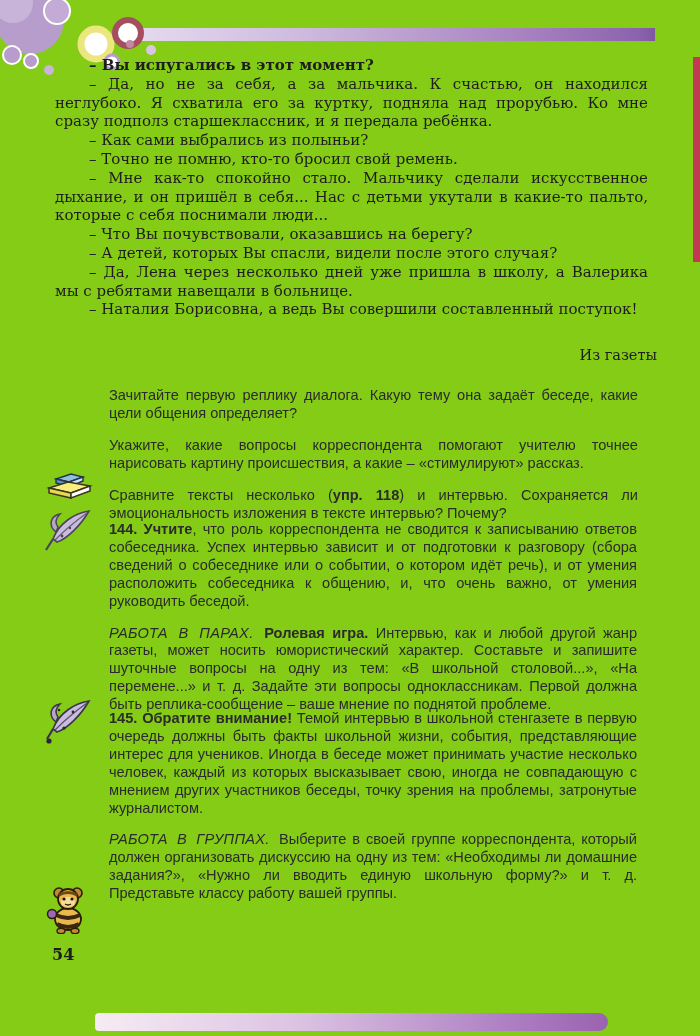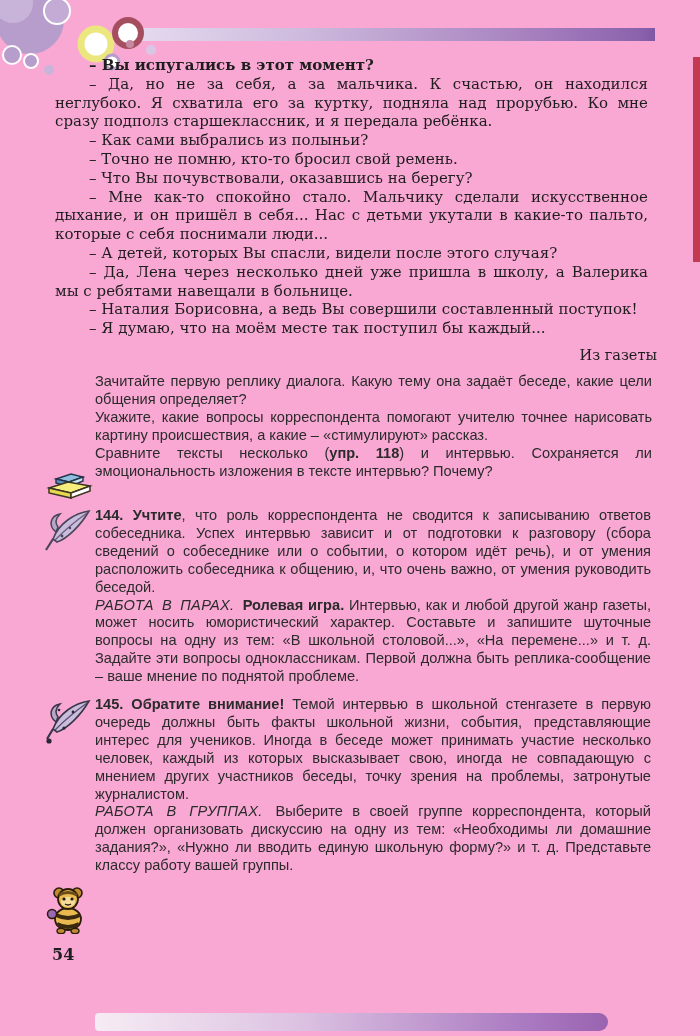--- a/index.html
+++ b/index.html
@@ -1,36 +1,36 @@
 <!DOCTYPE html>
 <html><head>
 <meta charset="utf-8">
 <style>
   html,body{margin:0;padding:0;background:#fff;}
-  #page{position:relative;width:700px;height:1036px;background:#f9a8d4;overflow:hidden;
+  #page{position:relative;width:700px;height:1036px;background:#84cc16;overflow:hidden;
         font-family:"Liberation Sans",sans-serif;}
   
   .grad-bar{position:absolute;left:115px;top:28px;width:540px;height:13px;
     background:linear-gradient(90deg,#e8def1 0%,#cdbadd 35%,#a883c0 75%,#8b63ad 97%,#7f57a3 100%);}
   .circles{position:absolute;left:0;top:0;width:165px;height:78px;}
   .red-bar{position:absolute;left:693px;top:57px;width:7px;height:205px;background:#c23a52;}
   .bottom-bar{position:absolute;left:95px;top:1013px;width:513px;height:18px;
     border-radius:4px 9px 9px 4px;
     background:linear-gradient(90deg,#f6ecf4 0%,#dcc2e2 40%,#a978c0 85%,#9a63b0 100%);}
   
   .dialog{position:absolute;left:55px;top:56px;width:593px;
     font-family:"DejaVu Serif",serif;font-size:15px;line-height:18.8px;color:#1f1d1e;
     text-align:justify;}
   .dialog p{margin:0;text-indent:34px;}
   .attribution{position:absolute;right:43px;top:347px;
     font-family:"DejaVu Serif",serif;font-size:14.5px;color:#1f1d1e;}
   
   .sansblock{position:absolute;left:95px;width:557px;color:#2b2b2b;
     font-size:14.6px;line-height:17.9px;text-align:justify;}
-  .sansblock p{margin:0;}
+  .sansblock p{margin:14px;}
   .pretasks{top:373px;}
   .ex144{top:507px;width:556px;}
   .ex145{top:696px;width:556px;}
   .ex146{top:886px;width:556px;}
   .seg-b{font-weight:700;}
   .seg-wp{font-style:italic;letter-spacing:.3px;word-spacing:3px;}
   .page-num{position:absolute;left:52px;top:945px;
     font-family:"DejaVu Serif",serif;font-size:16px;color:#1f1d1e;font-weight:bold;}
   .icon{position:absolute;}
   .icon-books{left:46px;top:466px;}
@@ -57,26 +57,25 @@
     <circle cx="112" cy="62" r="7" fill="#ffffff" stroke="#b79dcb" stroke-width="3"></circle>
     <circle cx="151" cy="50" r="5" fill="#d9c6e4"></circle>
   </svg>
   <div class="red-bar"></div>
 
   <div class="dialog">
     <p><span class="seg-b">– Вы испугались в этот момент?</span></p>
     <p><span>– Да, но не за себя, а за мальчика. К счастью, он находился неглубоко. Я схватила его за куртку, подняла над прорубью. Ко мне сразу подполз старшеклассник, и я передала ребёнка.</span></p>
     <p><span>– Как сами выбрались из полыньи?</span></p>
     <p><span>– Точно не помню, кто-то бросил свой ремень.</span></p>
+    <p><span>– Мне как-то спокойно стало. Мальчику сделали искусственное дыхание, и он пришёл в себя... Нас с детьми укутали в какие-то пальто, которые с себя поснимали люди...</span></p>
     <p><span>– Что Вы почувствовали, оказавшись на берегу?</span></p>
-    <p><span>– Мне как-то спокойно стало. Мальчику сделали искусственное дыхание, и он пришёл в себя... Нас с детьми укутали в какие-то пальто, которые с себя поснимали люди...</span></p>
     <p><span>– А детей, которых Вы спасли, видели после этого случая?</span></p>
     <p><span>– Да, Лена через несколько дней уже пришла в школу, а Валерика мы с ребятами навещали в больнице.</span></p>
     <p><span>– Наталия Борисовна, а ведь Вы совершили составленный поступок!</span></p>
-    <p><span>– Я думаю, что на моём месте так поступил бы каждый...</span></p>
   </div>
   <div class="attribution">Из газеты</div>
 
   <svg class="icon icon-books" width="48" height="34" viewBox="0 0 48 34">
     <path d="M10 13 L25 8 L37 11 L23 16 Z" fill="#8fc0e0" stroke="#22334a" stroke-width="1.4"></path>
     <path d="M10 13 L10 17 L23 21 L23 16 Z" fill="#5d93bc" stroke="#22334a" stroke-width="1.4"></path>
     <path d="M37 11 L37 15 L23 21 L23 16 Z" fill="#cfe4f2" stroke="#22334a" stroke-width="1.4"></path>
     <path d="M3 22 L22 16 L44 20 L25 27 Z" fill="#f7ee7e" stroke="#3a3320" stroke-width="1.5"></path>
     <path d="M3 22 L3 27 L25 32 L25 27 Z" fill="#e8d84f" stroke="#3a3320" stroke-width="1.5"></path>
     <path d="M44 20 L44 25 L25 32 L25 27 Z" fill="#ffffff" stroke="#3a3320" stroke-width="1.5"></path>

